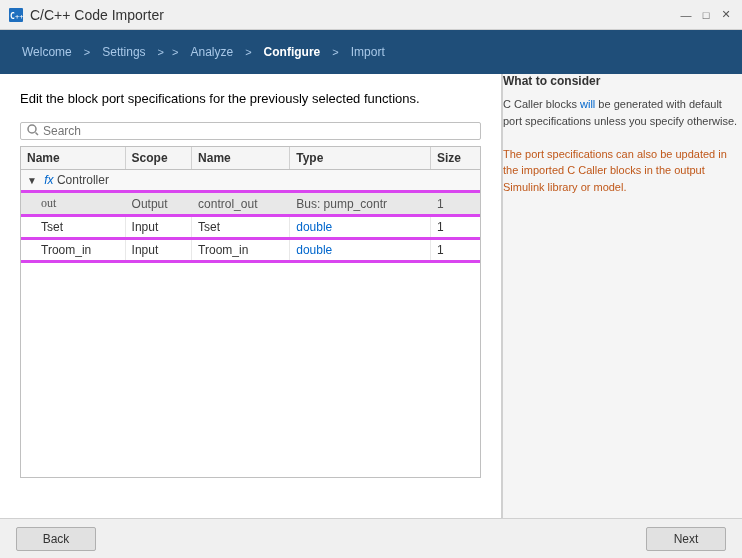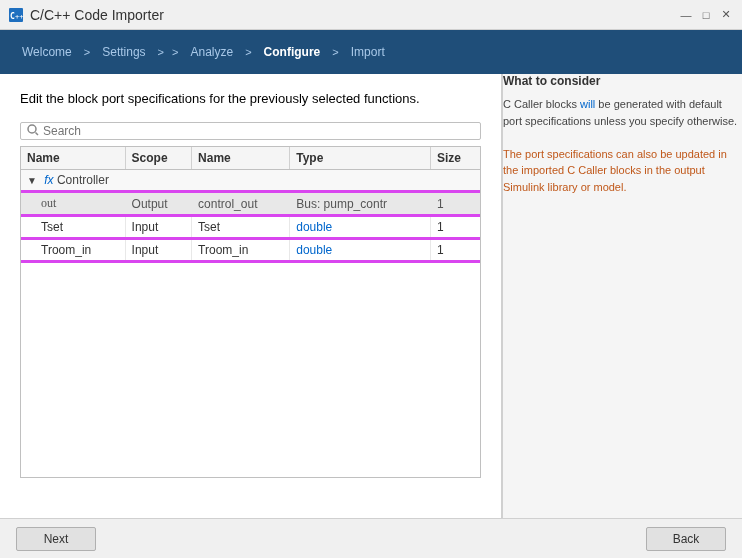--- a/index.html
+++ b/index.html
@@ -328,15 +328,15 @@
     <div class="right-panel-title">What to consider</div>
     <div class="right-panel-text">
       <span>C Caller blocks </span><span class="highlight-blue">will</span><span> be generated with default port specifications unless you specify otherwise.</span>
       <br><br>
       <span class="highlight-orange">The port specifications can also be updated in the imported C Caller blocks in the output Simulink library or model.</span>
     </div>
   </div>
 </div>
 
 <div class="footer">
+  <button class="footer-btn">Back</button>
   <button class="footer-btn primary">Next</button>
-  <button class="footer-btn">Back</button>
 </div>
 
 </body></html>

